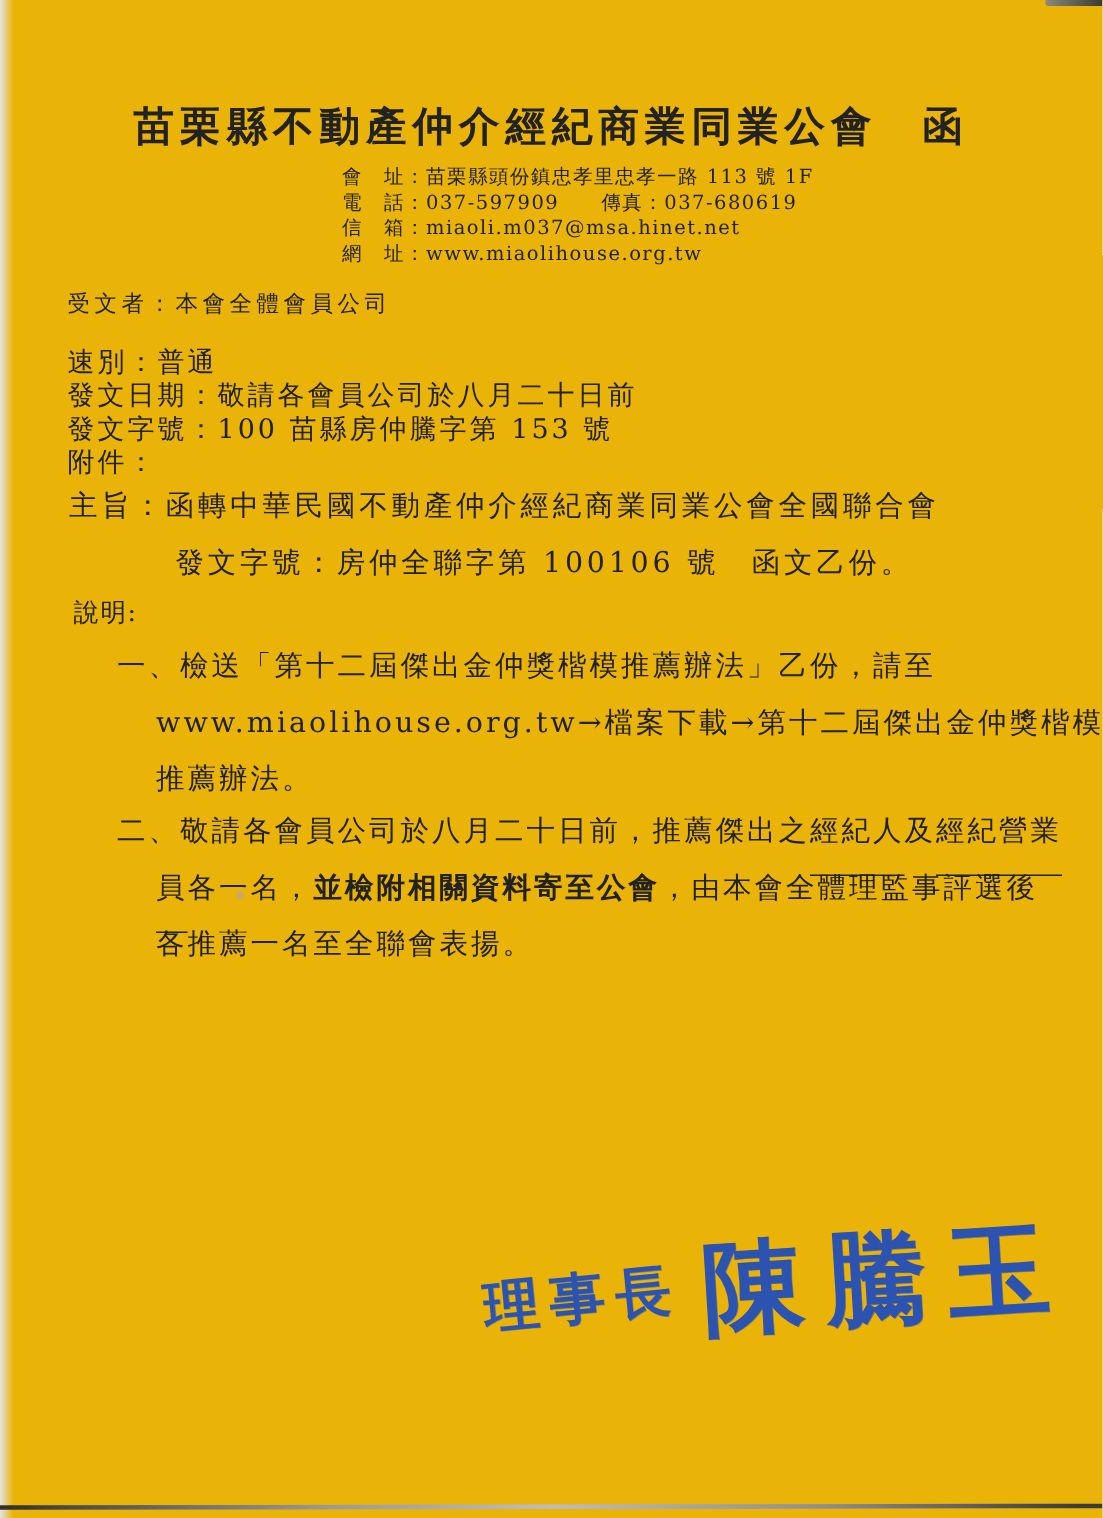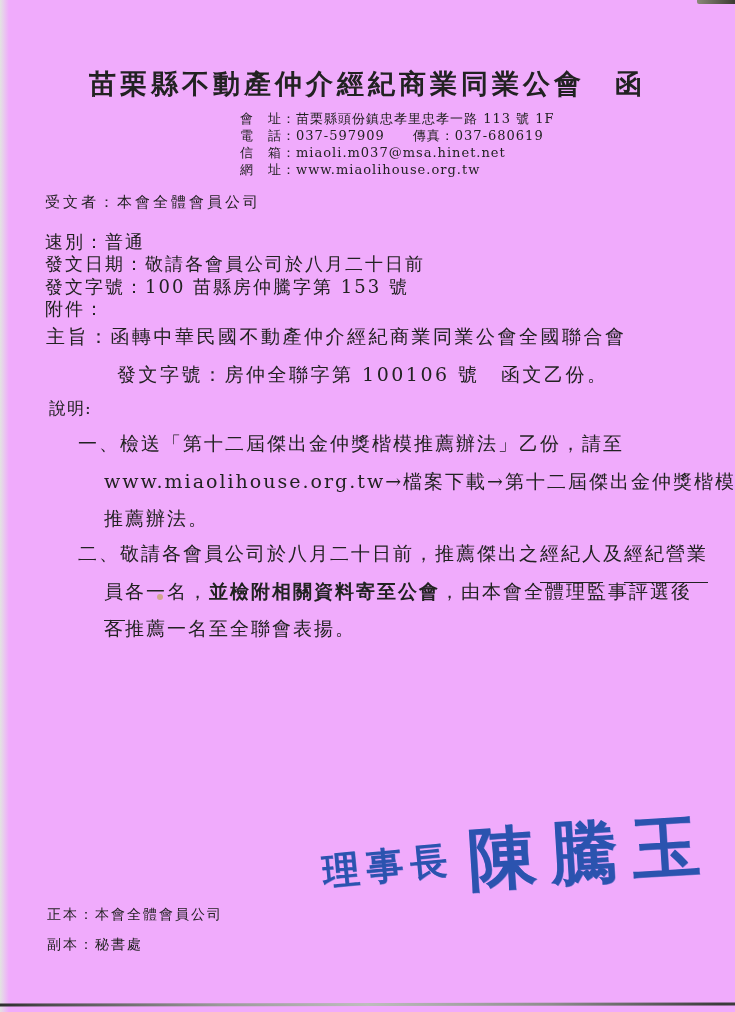--- a/index.html
+++ b/index.html
@@ -1,20 +1,20 @@
 <!DOCTYPE html>
 <html><head>
 <meta charset="utf-8">
 <style>
   html,body{margin:0;padding:0;background:#e9e9e9;}
   .page{
     position:relative;
     width:735px;height:1012px;
     margin:0 auto;
-    background:#f0abfc;
+    background:#eab308;
     overflow:hidden;
     font-family:"DejaVu Serif","Liberation Serif",serif;
     color:#222;
   }
   
   .edge-left{
     position:absolute;left:0;top:0;width:9px;height:1012px;
     background:linear-gradient(90deg,#e3e3e2,rgba(255,255,255,0));
     pointer-events:none;
   }
@@ -36,21 +36,21 @@
 
   .title-row{
     position:absolute;left:0;top:66px;width:735px;
     text-align:center;
     font-size:27px;font-weight:700;letter-spacing:4px;
     white-space:nowrap;
   }
   .title-row .doc-type{margin-left:30px;}
 
   .contact{
-    position:absolute;left:240px;top:110px;
+    position:absolute;left:228px;top:110px;
     font-size:13px;line-height:17px;letter-spacing:1px;
     white-space:nowrap;
   }
 
   .recipient{
     position:absolute;left:45px;top:193px;
     font-size:15px;letter-spacing:3px;white-space:nowrap;
   }
 
   .meta{
@@ -142,20 +142,16 @@
   </div>
   <div class="body-line i2l3">各推薦一名至全聯會表揚。</div>
 
   <div class="artifact-dot"></div>
 
   <div class="stamp">
     <span class="stamp-title">理事長</span>
     <span class="stamp-name">陳騰玉</span>
   </div>
 
-  <div class="footer">
-    <div>正本：本會全體會員公司</div>
-    <div>副本：秘書處</div>
-  </div>
 
   <div class="artifact-bottom"></div>
 
 </div>
 
 </body></html>

